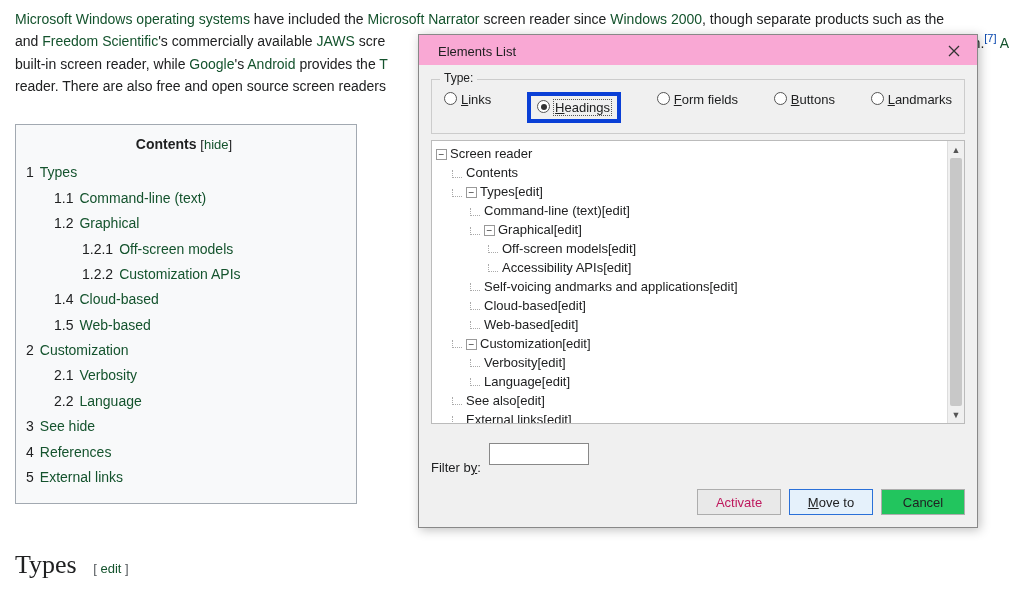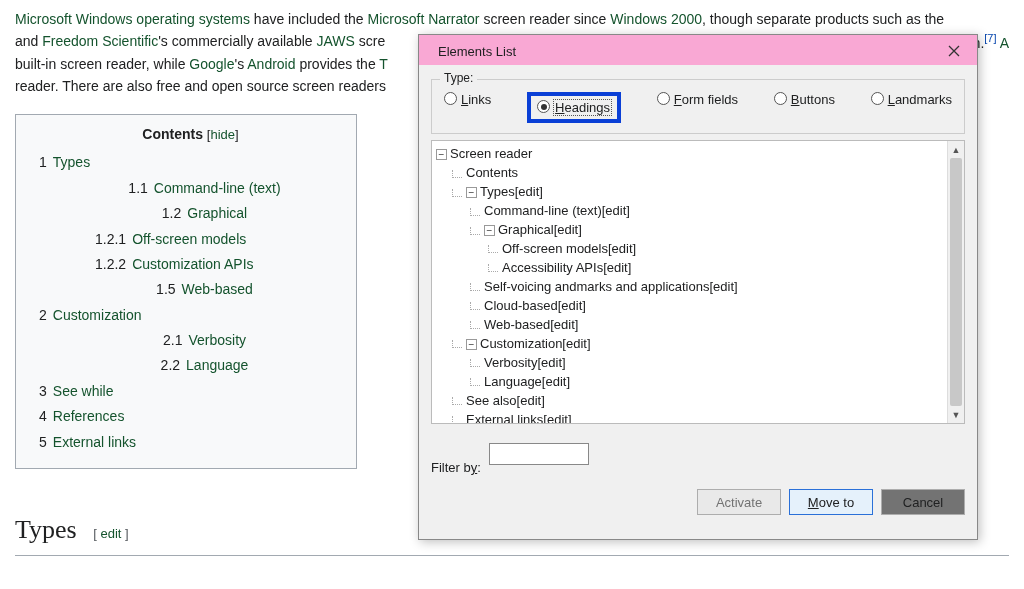--- a/index.html
+++ b/index.html
@@ -18,33 +18,33 @@
     
     .page {
       padding: 0 15px;
       line-height: 1.6;
     }
     .para { font-size: 14px; margin-top: 8px; }
 
     .toc {
       border: 1px solid #a2a9b1;
       background: #f8f9fa;
-      padding: 8px 14px 12px 23px;
+      padding: 8px 14px 12px 10px;
       width: 342px;
-      margin-top: 16px;
+      margin-top: 26px;
       font-size: 14px;
     }
     .toc-title-row { text-align: center; margin-bottom: 6px; }
     .toc-title { font-weight: bold; }
     .toc-toggle { font-size: 13px; }
     .toc ul { list-style: none; }
     .toc li { margin: 3px 0; }
     .toc-num { color: #202122; margin-right: 6px; }
     .toc .lvl1 { margin-left: 0; }
-    .toc .lvl2 { margin-left: 28px; text-align: center; }
+    .toc .lvl2 { margin-left: 28px; }
     .toc .lvl3 { margin-left: 56px; }
 
     h2.section {
       font-family: Georgia, serif;
       font-weight: normal;
       font-size: 26px;
       border-bottom: 1px solid #a2a9b1;
       padding-bottom: 4px;
       margin-top: 40px;
     }
@@ -71,21 +71,21 @@
       background: #f9a8d4;
     }
     .dlg-title { font-size: 13px; }
     .dlg-close {
       width: 30px; height: 20px;
       display: flex; align-items: center; justify-content: center;
       cursor: pointer;
     }
     .dlg-close svg { width: 12px; height: 12px; }
 
-    .dlg-body { padding: 6px 12px 24px 12px; }
+    .dlg-body { padding: 6px 12px 12px 12px; }
 
     .type-group {
       border: 1px solid #ccc;
       padding: 12px 12px 10px 12px;
       position: relative;
       margin-top: 8px;
       display: flex;
       justify-content: space-between;
       gap: 6px;
     }
@@ -178,26 +178,26 @@
       padding: 0 4px;
     }
 
     .btn-row {
       display: flex; justify-content: flex-end; gap: 8px;
       margin-top: 14px;
     }
     .dlg-btn {
       width: 84px; height: 26px;
       border: 1px solid #adadad;
-      background: #737373;
+      background: #22c55e;
       font-size: 13px;
       cursor: pointer;
       display: flex; align-items: center; justify-content: center;
     }
-    .dlg-btn.disabled { color: #737373; background: #e9e9e9; cursor: default; }
+    .dlg-btn.disabled { color: #be185d; background: #e9e9e9; cursor: default; }
     .dlg-btn.focus { border: 1px solid #2a70d8; background: #e5f1fb; }
     .dlg-btn .accel { text-decoration: underline; }
   </style>
 </head>
 <body>
 
 <div class="page">
   <p class="para">
     <span class="link">Microsoft Windows operating systems</span><span> have included the </span><span class="link">Microsoft Narrator</span><span> screen reader since </span><span class="link">Windows 2000</span><span>, though separate products such as the</span>
     <br>
@@ -216,25 +216,26 @@
       <span class="toc-toggle">
         <span>[</span><span class="link">hide</span><span>]</span>
       </span>
     </div>
     <ul id="toc-list">
         <li class="lvl1"><span class="toc-num">1</span><span class="link">Types</span></li>
         <li class="lvl2"><span class="toc-num">1.1</span><span class="link">Command-line (text)</span></li>
         <li class="lvl2"><span class="toc-num">1.2</span><span class="link">Graphical</span></li>
         <li class="lvl3"><span class="toc-num">1.2.1</span><span class="link">Off-screen models</span></li>
         <li class="lvl3"><span class="toc-num">1.2.2</span><span class="link">Customization APIs</span></li>
+        <li class="lvl2"><span class="toc-num">1.4</span><span class="link">Cloud-based</span></li>
         <li class="lvl2"><span class="toc-num">1.5</span><span class="link">Web-based</span></li>
         <li class="lvl1"><span class="toc-num">2</span><span class="link">Customization</span></li>
         <li class="lvl2"><span class="toc-num">2.1</span><span class="link">Verbosity</span></li>
         <li class="lvl2"><span class="toc-num">2.2</span><span class="link">Language</span></li>
-        <li class="lvl1"><span class="toc-num">3</span><span class="link">See while</span></li>
+        <li class="lvl1"><span class="toc-num">3</span><span class="link">See hide</span></li>
         <li class="lvl1"><span class="toc-num">4</span><span class="link">References</span></li>
         <li class="lvl1"><span class="toc-num">5</span><span class="link">External links</span></li>
       </ul>
   </div>
 
   <h2 class="section">
     <span>Types</span>
     <span class="editlink"><span>[ </span><span class="link">edit</span><span> ]</span></span>
   </h2>
 

